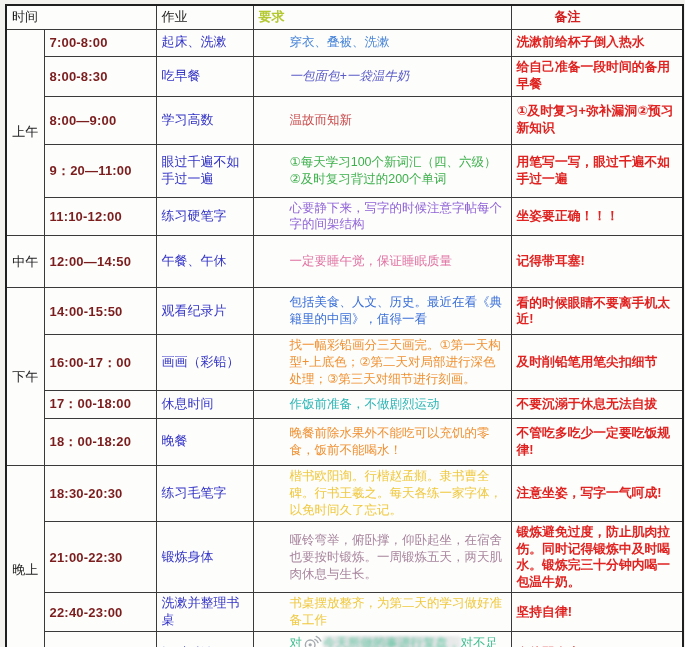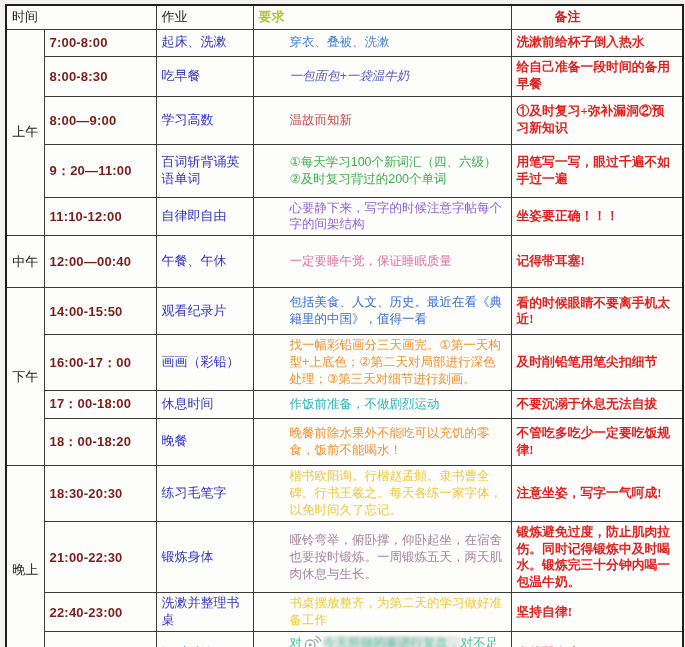--- a/index.html
+++ b/index.html
@@ -39,21 +39,21 @@
   td.time{
     font-size:13px;font-weight:bold;color:#7b1d1d;letter-spacing:.2px;
   }
   td.task{
     font-size:13px;color:#3434c6;line-height:1.3;
   }
   td.req{
     font-size:12.5px;line-height:1.35;padding-left:36px;
   }
   td.note{
-    font-size:12.8px;font-weight:bold;color:#e02320;line-height:1.3;font-family:Liberation Serif, serif;
+    font-size:12.8px;font-weight:bold;color:#e02320;line-height:1.3;
   }
   .wm-wrap{white-space:normal;}
   .wm-obscured{
     filter:blur(1.6px);
     opacity:.85;
     background:linear-gradient(90deg, rgba(190,195,198,.45), rgba(170,178,182,.55), rgba(190,195,198,.35));
     border-radius:2px;
   }
   .weibo-eye{
     display:inline-block;vertical-align:-4px;margin:0 1px;
@@ -97,35 +97,35 @@
 
   <tr style="height:48px">
     <td class="time">8:00—9:00</td>
     <td class="task">学习高数</td>
     <td class="req" style="color: rgb(200, 72, 72);">温故而知新</td>
     <td class="note">①及时复习+弥补漏洞②预习新知识</td>
   </tr>
 
   <tr style="height:53px">
     <td class="time">9：20—11:00</td>
-    <td class="task">百词斩背诵英语单词</td>
+    <td class="task">眼过千遍不如手过一遍</td>
     <td class="req" style="color: rgb(60, 176, 74);">①每天学习100个新词汇（四、六级）②及时复习背过的200个单词</td>
     <td class="note">用笔写一写，眼过千遍不如手过一遍</td>
   </tr>
 
   <tr style="height:34px">
     <td class="time">11:10-12:00</td>
-    <td class="task">自律即自由</td>
+    <td class="task">练习硬笔字</td>
     <td class="req" style="color: rgb(143, 98, 214);">心要静下来，写字的时候注意字帖每个字的间架结构</td>
     <td class="note">坐姿要正确！！！</td>
   </tr>
 
   <tr style="height:52px">
     <td class="period">中午</td>
-    <td class="time">12:00—00:40</td>
+    <td class="time">12:00—14:50</td>
     <td class="task">午餐、午休</td>
     <td class="req" style="color: rgb(224, 112, 160);">一定要睡午觉，保证睡眠质量</td>
     <td class="note">记得带耳塞!</td>
   </tr>
 
   <tr style="height:47px">
     <td class="period" rowspan="4">下午</td>
     <td class="time">14:00-15:50</td>
     <td class="task">观看纪录片</td>
     <td class="req" style="color: rgb(58, 111, 216);">包括美食、人文、历史。最近在看《典籍里的中国》，值得一看</td>

